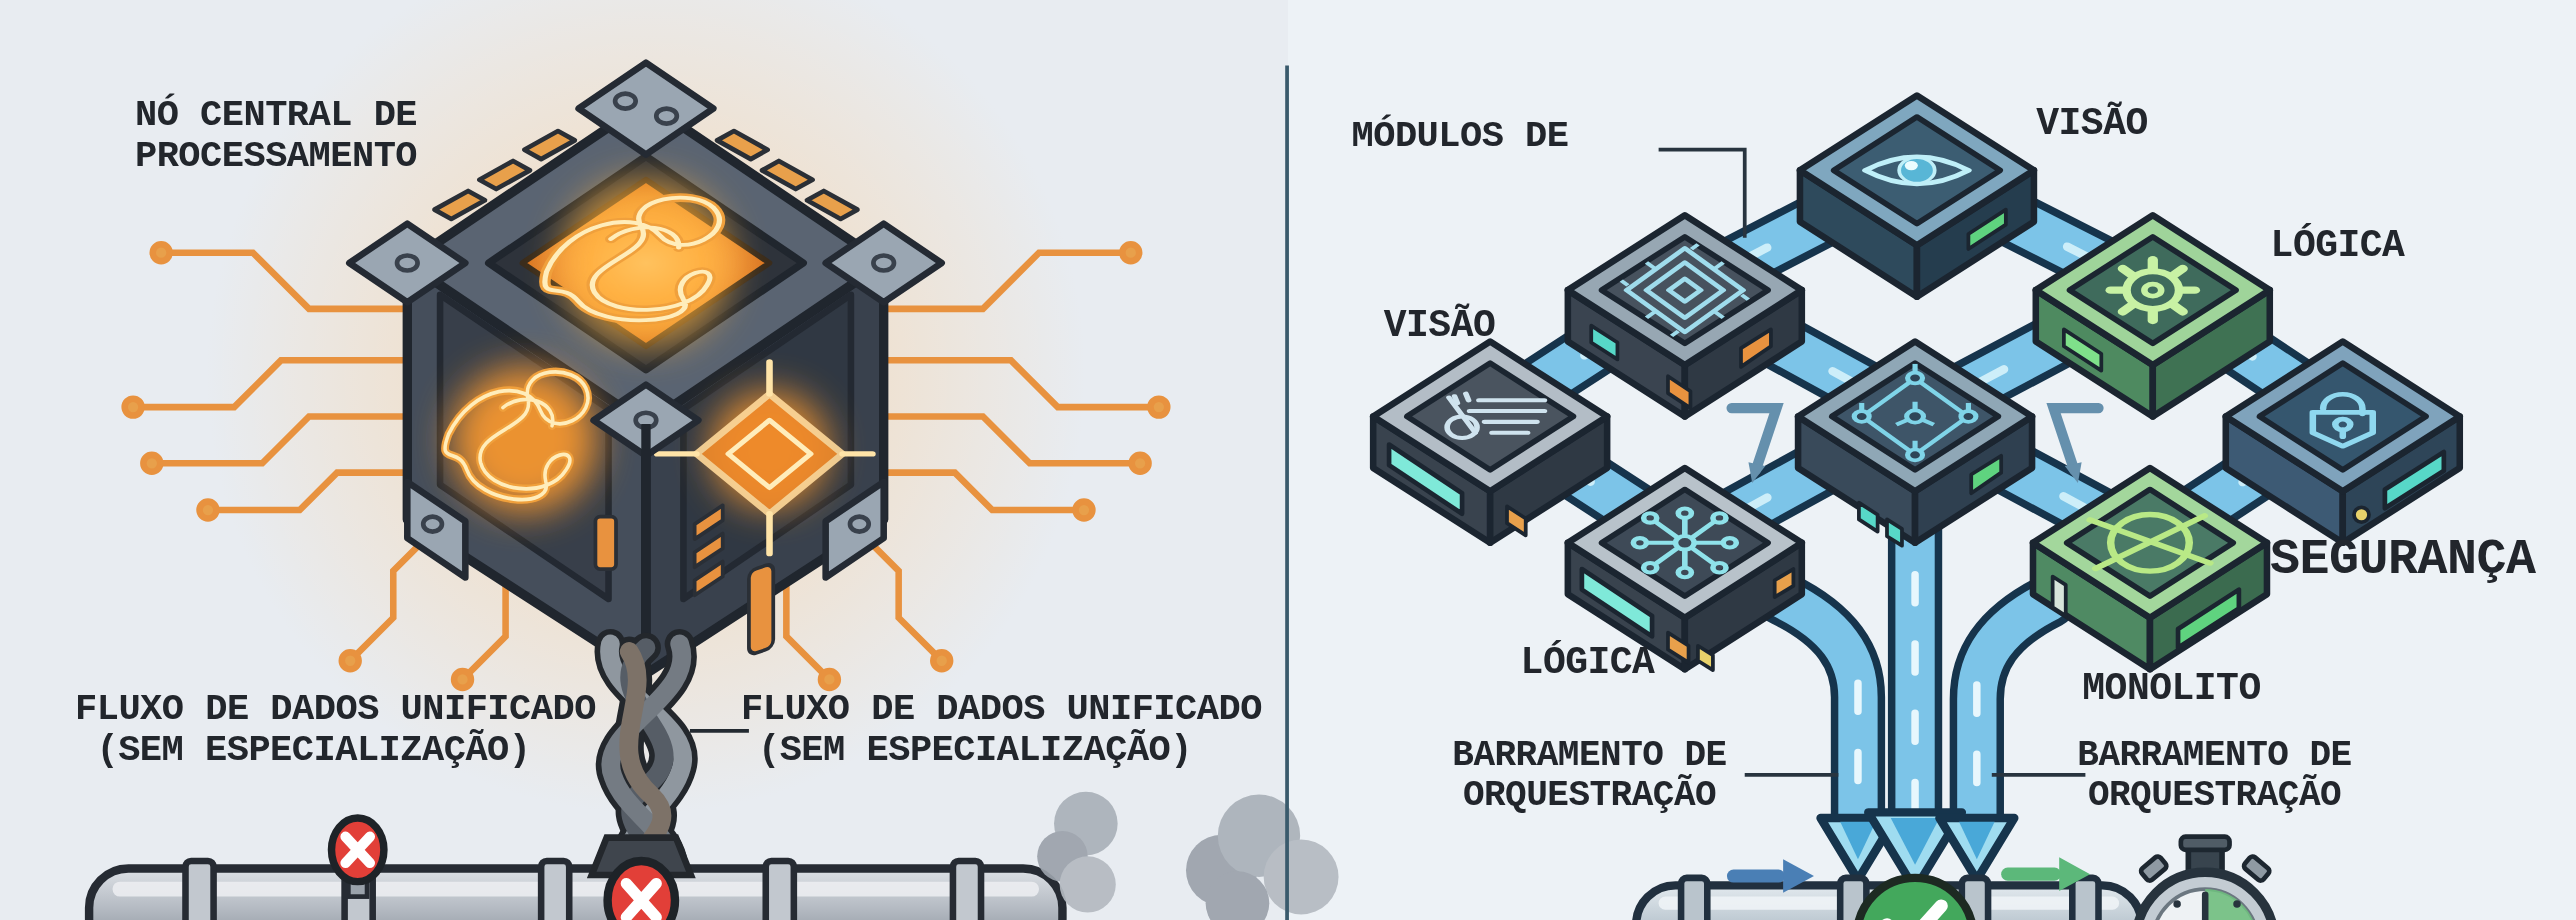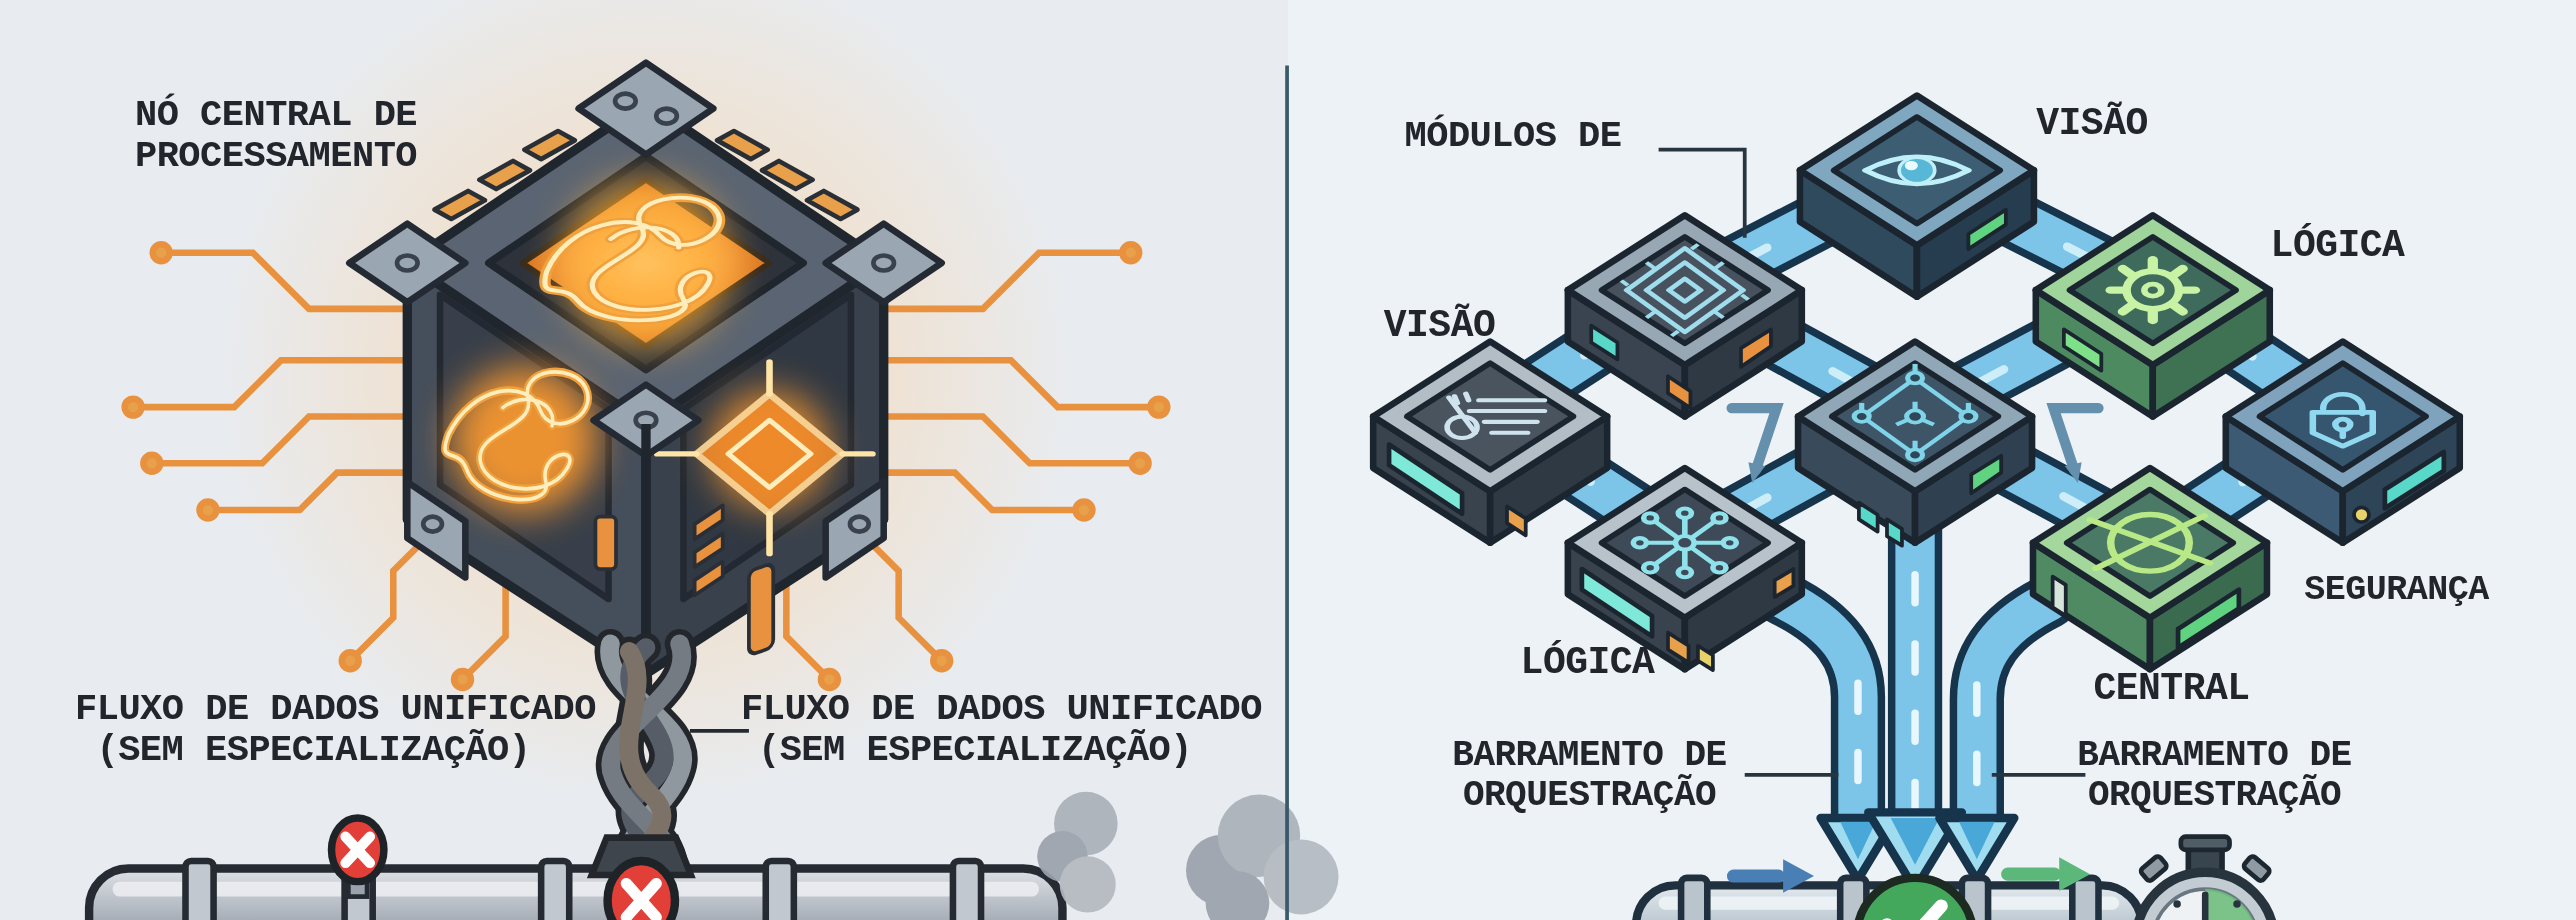--- a/index.html
+++ b/index.html
@@ -10,25 +10,25 @@
   }
   svg{position:absolute;left:0;top:0;}
   .lbl{
     position:absolute;font-weight:bold;color:#22262c;text-align:center;
     line-height:1.12;letter-spacing:-0.5px;white-space:nowrap;
   }
   .lbl div{white-space:nowrap;}
   .node-label{left:103px;top:95px;width:346px;font-size:37px;}
   .flow-left{left:75px;top:689px;width:477px;font-size:37px;}
   .flow-right{left:741px;top:689px;width:468px;font-size:37px;}
-  .modules-label{left:1367px;top:116px;width:292px;font-size:37px;}
+  .modules-label{left:1314px;top:116px;width:292px;font-size:37px;}
   .vision-top{left:2003px;top:103px;width:178px;font-size:38px;}
   .logic-top{left:2251px;top:225px;width:173px;font-size:38px;}
   .vision-left{left:1346px;top:305px;width:187px;font-size:38px;}
-  .security{left:2270px;top:532px;width:253px;font-size:35px;margin-top:39px;}
+  .security{left:2270px;top:532px;width:253px;font-size:50px;}
   .logic-bottom{left:1496px;top:642px;width:183px;font-size:38px;}
   .control{left:2057px;top:668px;width:229px;font-size:38px;}
   .bus-left{left:1442px;top:736px;width:295px;font-size:36px;}
   .bus-right{left:2067px;top:736px;width:295px;font-size:36px;}
 </style>
 </head>
 <body>
 
 <div class="canvas">
 
@@ -495,21 +495,21 @@
 
 <div class="lbl modules-label">
   <div>MÓDULOS DE</div>
 </div>
 
 <div class="lbl vision-top">VISÃO</div>
 <div class="lbl logic-top">LÓGICA</div>
 <div class="lbl vision-left">VISÃO</div>
 <div class="lbl security">SEGURANÇA</div>
 <div class="lbl logic-bottom">LÓGICA</div>
-<div class="lbl control">CENTRAL</div>
+<div class="lbl control">MONOLITO</div>
 
 <div class="lbl bus-left">
   <div>BARRAMENTO DE</div>
   <div>ORQUESTRAÇÃO</div>
 </div>
 
 <div class="lbl bus-right">
   <div>BARRAMENTO DE</div>
   <div>ORQUESTRAÇÃO</div>
 </div>

